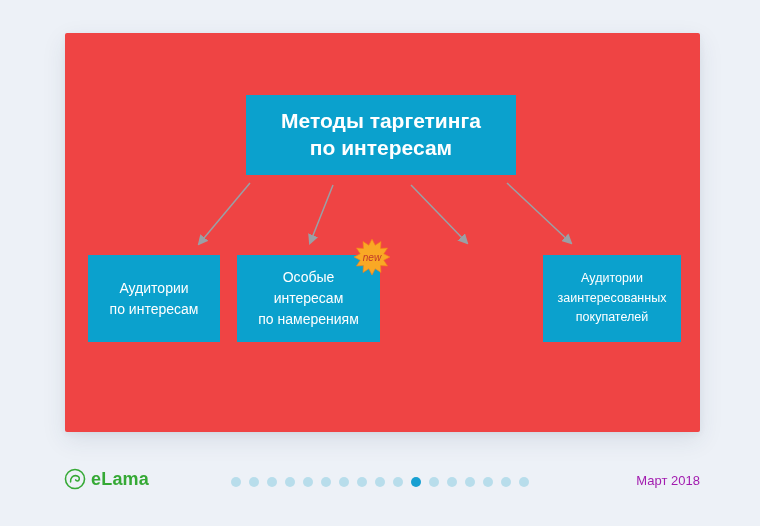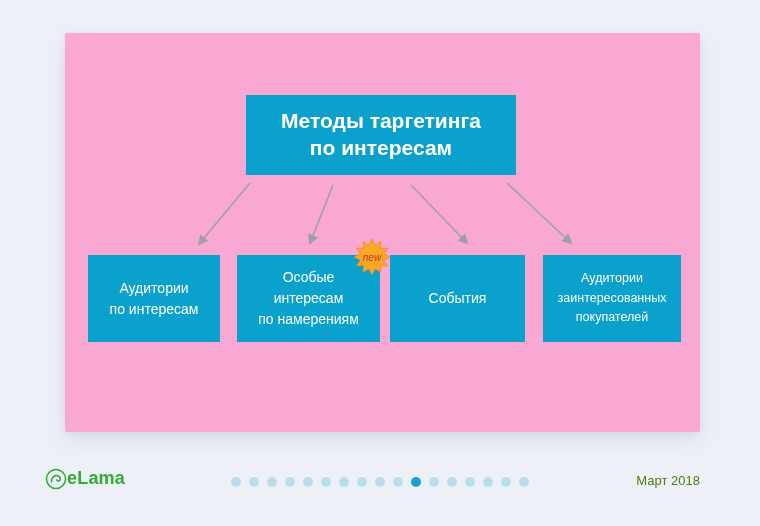--- a/index.html
+++ b/index.html
@@ -7,21 +7,21 @@
     width: 760px; height: 526px;
     font-family: "Liberation Sans", "DejaVu Sans", sans-serif;
     background: #edf1f7;
     overflow: hidden;
     position: relative;
   }
   .slide {
     position: absolute;
     left: 65px; top: 33px;
     width: 635px; height: 399px;
-    background: #f9a8d4;
+    background: #ef4444;
     border-radius: 2px;
     box-shadow: 0 8px 24px rgba(40,60,90,0.10), 0 2px 6px rgba(40,60,90,0.06);
   }
   .title-box {
     position: absolute;
     left: 181px; top: 62px;
     width: 270px; height: 80px;
     background: var(--accent, #0ba1cd);
     color: #ffffff;
     display: flex; flex-direction: column;
@@ -54,22 +54,24 @@
   .box-2 { left: 172px; width: 143px; }
   .box-3 { left: 325px; width: 135px; }
   .box-4 { left: 478px; width: 138px; font-size: 12.5px; line-height: 1.55; }
   .new-badge {
     position: absolute;
     top: -16px; right: -10px;
     width: 36px; height: 36px;
   }
   .footer-logo {
     position: absolute;
-    left: 45px; top: 468px;
+    left: 64px; top: 468px;
     display: flex;
+    align-items: center;
+    gap: 5px;
     cursor: pointer;
     text-decoration: none;
   }
   .logo-text {
     color: var(--logo-green, #35a935);
     font-weight: bold;
     font-size: 18px;
     letter-spacing: 0.2px;
   }
   .dots {
@@ -83,21 +85,21 @@
   .dot {
     width: 10px; height: 10px;
     border-radius: 50%;
     background: var(--dot-inactive, #b8ddeb);
     cursor: pointer;
   }
   .dot.active { background: var(--dot-active, #18a0d2); }
   .footer-date {
     position: absolute;
     right: 60px; top: 473px;
-    color: #4d7c0f;
+    color: #a21caf;
     font-size: 13px;
   }
 </style>
 </head>
 <body>
 
 <div class="slide">
 
   <svg class="connectors" viewBox="0 0 635 399" xmlns="http://www.w3.org/2000/svg">
     <defs>
@@ -124,23 +126,20 @@
   <div class="node-box box-2">
     <span class="node-label">Особые
 интересам
 по намерениям</span>
     <svg class="new-badge" viewBox="0 0 34 34" xmlns="http://www.w3.org/2000/svg">
       <polygon points="34,17 28.1,20 31.7,25.5 25.1,25.1 25.5,31.7 20,28.1 17,34 14,28.1 8.5,31.7 8.9,25.1 2.3,25.5 5.9,20 0,17 5.9,14 2.3,8.5 8.9,8.9 8.5,2.3 14,5.9 17,0 20,5.9 25.5,2.3 25.1,8.9 31.7,8.5 28.1,14" fill="#f9a825" stroke="#f57f17" stroke-width="0.6"></polygon>
       <text x="17" y="20.5" text-anchor="middle" font-size="9.5" font-style="italic" font-family="Liberation Sans, DejaVu Sans, sans-serif" fill="#c0392b">new</text>
     </svg>
   </div>
 
-  <div class="node-box box-3">
-    <span class="node-label">События</span>
-  </div>
 
   <div class="node-box box-4">
     <span class="node-label">Аудитории
 заинтересованных
 покупателей</span>
   </div>
 
 </div>
 
 <a class="footer-logo">

